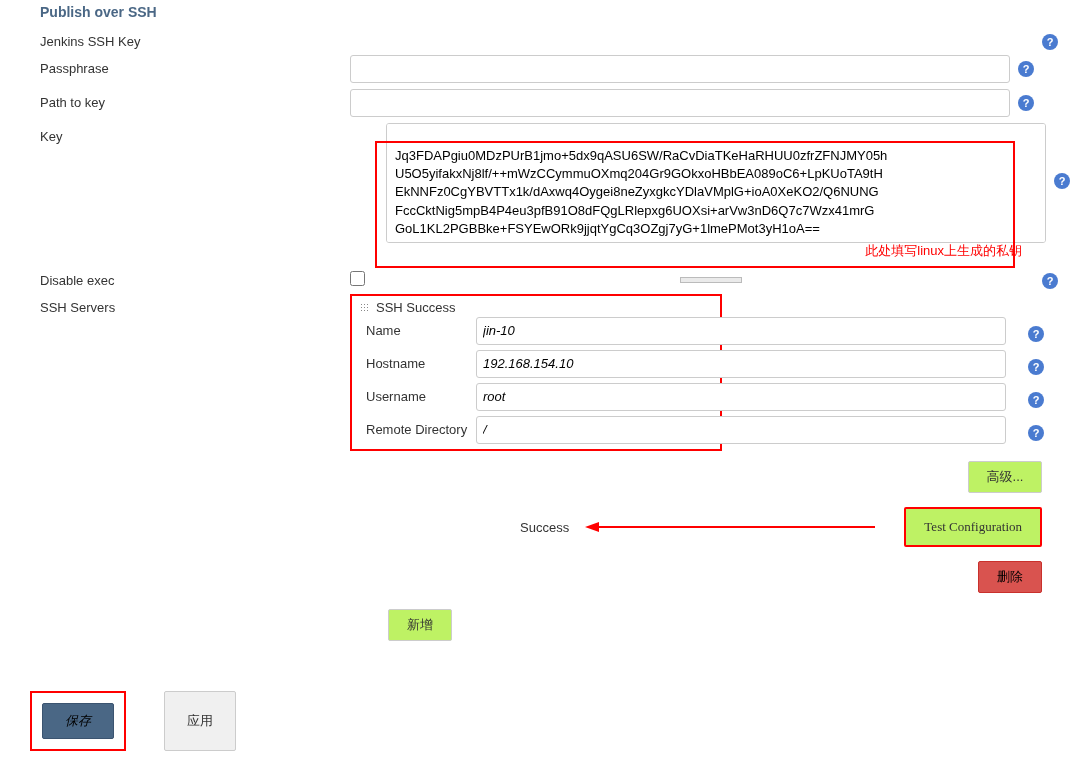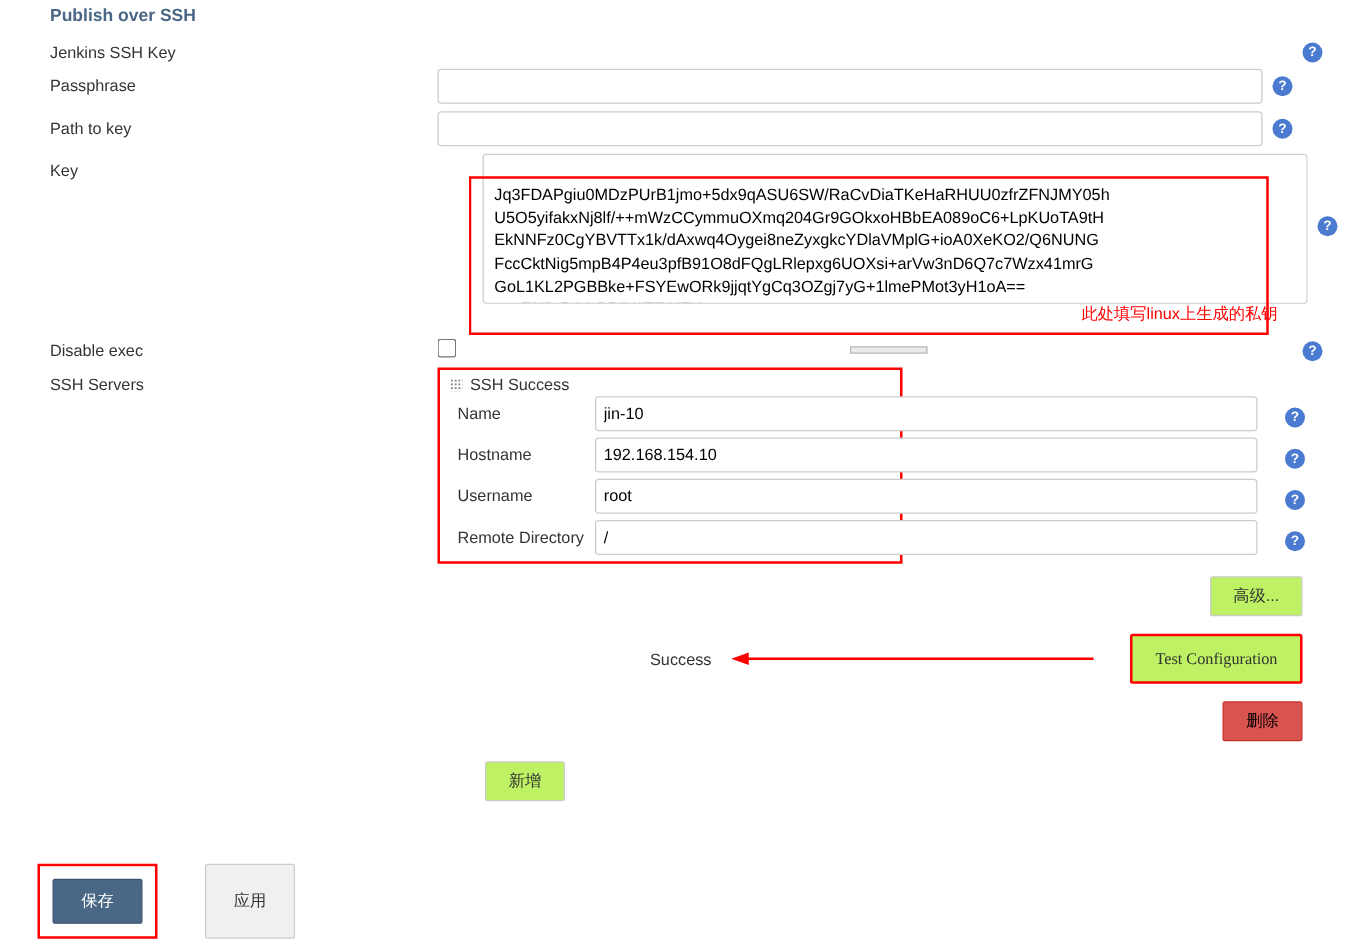--- a/index.html
+++ b/index.html
@@ -123,20 +123,21 @@
       background-size: 3px 3px;
     }
     .sub-input {
       width: 530px;
       height: 28px;
       border: 1px solid #ccc;
       border-radius: 3px;
       padding: 4px 6px;
       font-size: 13px;
       margin-left: -2px;
+      font-style: italic;
     }
     .btn {
       display: inline-flex;
       align-items: center;
       justify-content: center;
       border: 1px solid #ccc;
       background: #bef264;
       color: #333;
       font-size: 13px;
       padding: 6px 16px;
@@ -151,23 +152,24 @@
     }
     .btn-delete {
       background: #d9534f;
       color: #000000;
       border: 1px solid #c9302c;
       padding: 6px 18px;
     }
     .btn-add { padding: 6px 18px; }
     .btn-save {
       background: #4a6785;
-      color: #ffffff;
+      color: #000000;
       border: 1px solid #3b5470;
       padding: 8px 22px;
+      font-style: italic;
     }
     .btn-apply {
       background: #f0f0f0;
       padding: 20px 22px;
       margin-left: 20px;
     }
     .button-row-right {
       display: flex;
       justify-content: flex-end;
       padding-right: 30px;

